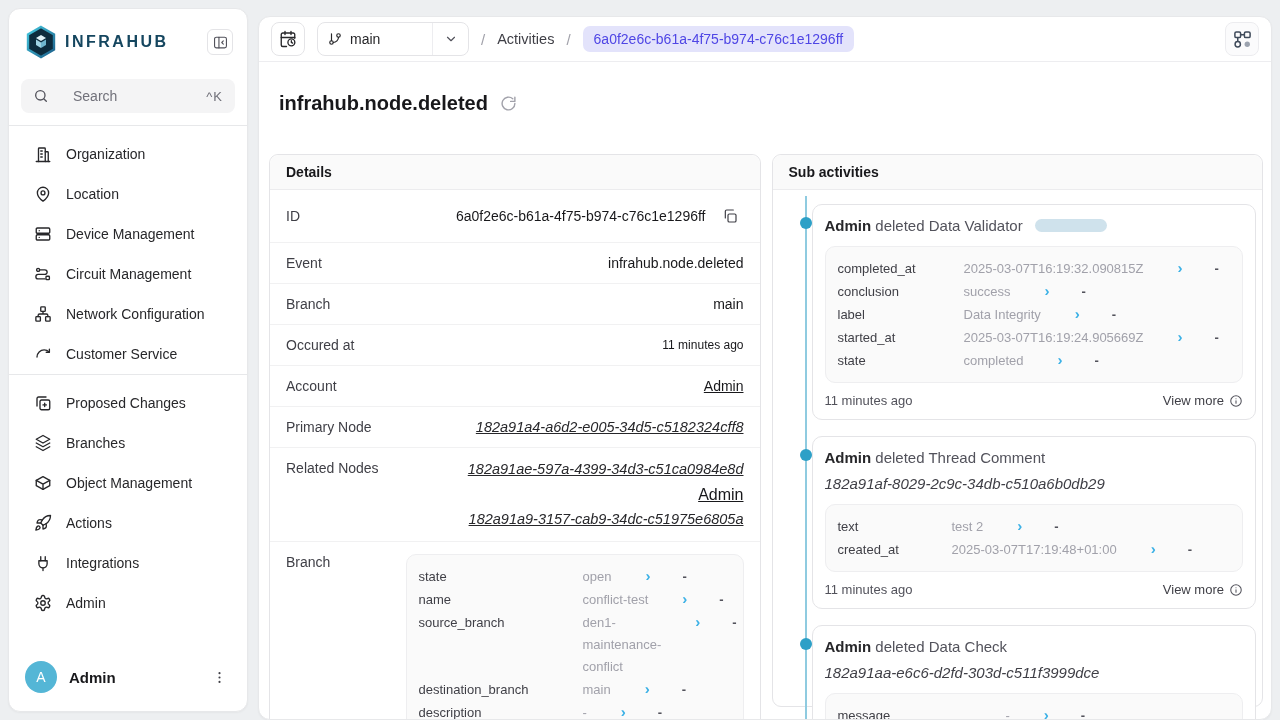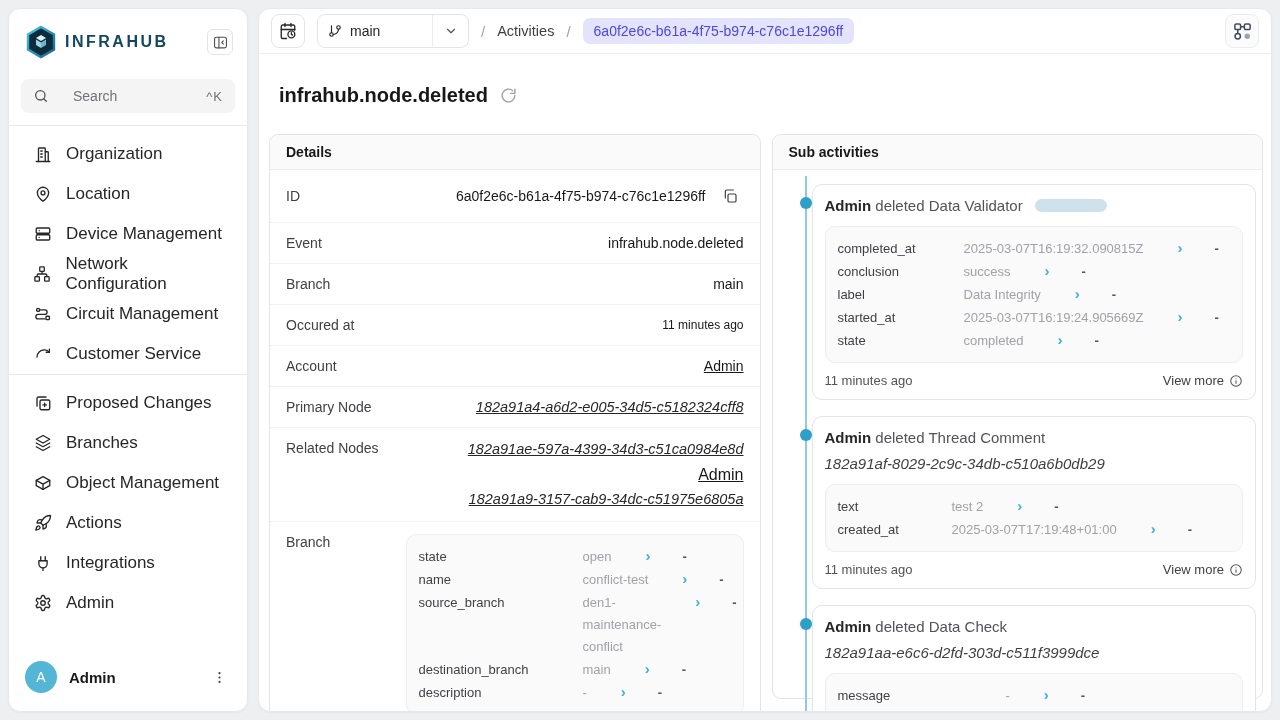--- a/index.html
+++ b/index.html
@@ -31,29 +31,29 @@
   .search-box .kbd { font-size:13px; color:#71717a; letter-spacing:1px; }
   .sidebar-divider { border-bottom:1px solid #e7e8ea; margin:12px 0 0 0; }
   .nav-group { padding:8px 8px 0 8px; }
   .nav-group.primary { height:236px; overflow:hidden; }
   .nav-item {
     display:flex; align-items:center; gap:14px; height:40px; padding:0 10px 0 16px;
     border-radius:8px; cursor:pointer; color:#27272a;
   }
   .nav-icon { width:19px; height:19px; display:flex; align-items:center; justify-content:center; color:#27272a; }
   .nav-icon svg { width:18px; height:18px; }
-  .nav-label { font-size:17px; }
+  .nav-label { font-size:14px; }
   .user-row { margin-top:auto; display:flex; align-items:center; gap:12px; padding:14px 16px 18px 16px; }
   .avatar { width:32px; height:32px; border-radius:50%; background:#54b6d6; color:#fff; font-size:14px; display:flex; align-items:center; justify-content:center; }
   .user-name { font-size:15px; font-weight:700; flex:1; }
   .kebab-btn { width:24px; height:24px; display:flex; align-items:center; justify-content:center; color:#3f3f46; cursor:pointer; background:none; border:none; }
 
   
   .main {
-    position:absolute; left:258px; top:8px; width:1014px; height:704px;
+    position:absolute; left:258px; top:16px; width:1014px; height:704px;
     background:#fff; border:1px solid #e7e8ea; border-radius:12px;
     box-shadow:0 1px 2px rgba(0,0,0,.04);
     display:flex; flex-direction:column; overflow:hidden;
   }
   .topbar { height:45px; flex:0 0 auto; border-bottom:1px solid #ededf0; display:flex; align-items:center; padding:0 12px; gap:12px; }
   .icon-btn {
     width:34px; height:34px; border:1px solid #e4e4e7; border-radius:8px; background:#fff;
     display:flex; align-items:center; justify-content:center; color:#27272a; cursor:pointer; flex:0 0 auto;
   }
   .branch-select {
@@ -67,21 +67,21 @@
   .crumb-sep { color:#a1a1aa; font-size:15px; }
   .crumb-link { font-size:14.5px; color:#3f3f46; cursor:pointer; }
   .crumb-pill { background:#e3e3fb; color:#4f46e5; font-size:14px; padding:5px 11px; border-radius:7px; cursor:pointer; }
   .topbar-spacer { flex:1; }
   .wf-btn { background:#fbfbfc; border-color:#ececef; }
 
   .title-row { flex:0 0 auto; padding:30px 20px 27px 20px; display:flex; align-items:center; gap:12px; }
   .page-title { font-size:20px; font-weight:700; color:#18181b; }
   .refresh-btn { background:none; border:none; color:#a1a1aa; cursor:pointer; width:20px; height:20px; padding:0; display:flex; align-items:center; }
 
-  .content { flex:1; min-height:0; display:flex; align-items:flex-start; gap:11px; padding:0 8px 12px 10px; }
+  .content { flex:1; min-height:0; display:flex; align-items:flex-start; gap:11px; padding:0 8px 12px 10px;margin-top:12px; }
   .panel { border:1px solid #e4e4e7; border-radius:9px; background:#fff; flex:1 1 0; min-width:0; }
   .panel-header { background:#fafafa; border-bottom:1px solid #ececee; border-radius:9px 9px 0 0; padding:9px 16px; font-size:14px; font-weight:700; color:#18181b; }
 
   
   .detail-row { display:flex; align-items:center; padding:12px 16px; border-bottom:1px solid #f1f1f2; }
   .detail-row:last-child { border-bottom:none; }
   .detail-label { font-size:14px; color:#3f3f46; flex:0 0 auto; }
   .detail-value { margin-left:auto; text-align:right; font-size:14px; color:#18181b; }
   .detail-value.small { font-size:12px; }
   .id-value-wrap { margin-left:auto; display:flex; align-items:center; gap:10px; }
@@ -197,37 +197,37 @@
             <rect x="3" y="4" width="18" height="7" rx="1.5"></rect>
               <rect x="3" y="13" width="18" height="7" rx="1.5"></rect>
               <path d="M7 7.5h.01M7 16.5h.01"></path>
           </svg>
         </span>
         <span class="nav-label">Device Management</span>
       </div>
       <div class="nav-item">
         <span class="nav-icon">
           <svg viewBox="0 0 24 24" fill="none" stroke="currentColor" stroke-width="1.8" stroke-linecap="round" stroke-linejoin="round">
+            <circle cx="5.5" cy="6.5" r="2"></circle>
+              <rect x="16" y="15" width="4.5" height="4.5" rx="1"></rect>
+              <path d="M7.5 6.5h7a3 3 0 0 1 0 6h-9a3 3 0 0 0 0 6h9"></path>
+          </svg>
+        </span>
+        <span class="nav-label">Circuit Management</span>
+      </div>
+      <div class="nav-item">
+        <span class="nav-icon">
+          <svg viewBox="0 0 24 24" fill="none" stroke="currentColor" stroke-width="1.8" stroke-linecap="round" stroke-linejoin="round">
             <rect x="9" y="2.5" width="6" height="6" rx="1"></rect>
               <rect x="2.5" y="15.5" width="6" height="6" rx="1"></rect>
               <rect x="15.5" y="15.5" width="6" height="6" rx="1"></rect>
               <path d="M12 8.5v3.5M5.5 15.5V14a2 2 0 0 1 2-2h9a2 2 0 0 1 2 2v1.5"></path>
           </svg>
         </span>
         <span class="nav-label">Network Configuration</span>
-      </div>
-      <div class="nav-item">
-        <span class="nav-icon">
-          <svg viewBox="0 0 24 24" fill="none" stroke="currentColor" stroke-width="1.8" stroke-linecap="round" stroke-linejoin="round">
-            <circle cx="5.5" cy="6.5" r="2"></circle>
-              <rect x="16" y="15" width="4.5" height="4.5" rx="1"></rect>
-              <path d="M7.5 6.5h7a3 3 0 0 1 0 6h-9a3 3 0 0 0 0 6h9"></path>
-          </svg>
-        </span>
-        <span class="nav-label">Circuit Management</span>
       </div>
       <div class="nav-item">
         <span class="nav-icon">
           <svg viewBox="0 0 24 24" fill="none" stroke="currentColor" stroke-width="1.8" stroke-linecap="round" stroke-linejoin="round">
             <path d="M4 16c0-5.5 4.5-9.5 9.5-9.5 2.8 0 5 1.1 6.8 3"></path>
               <path d="M20.5 5.5v4.2h-4.2"></path>
           </svg>
         </span>
         <span class="nav-label">Customer Service</span>
       </div>

